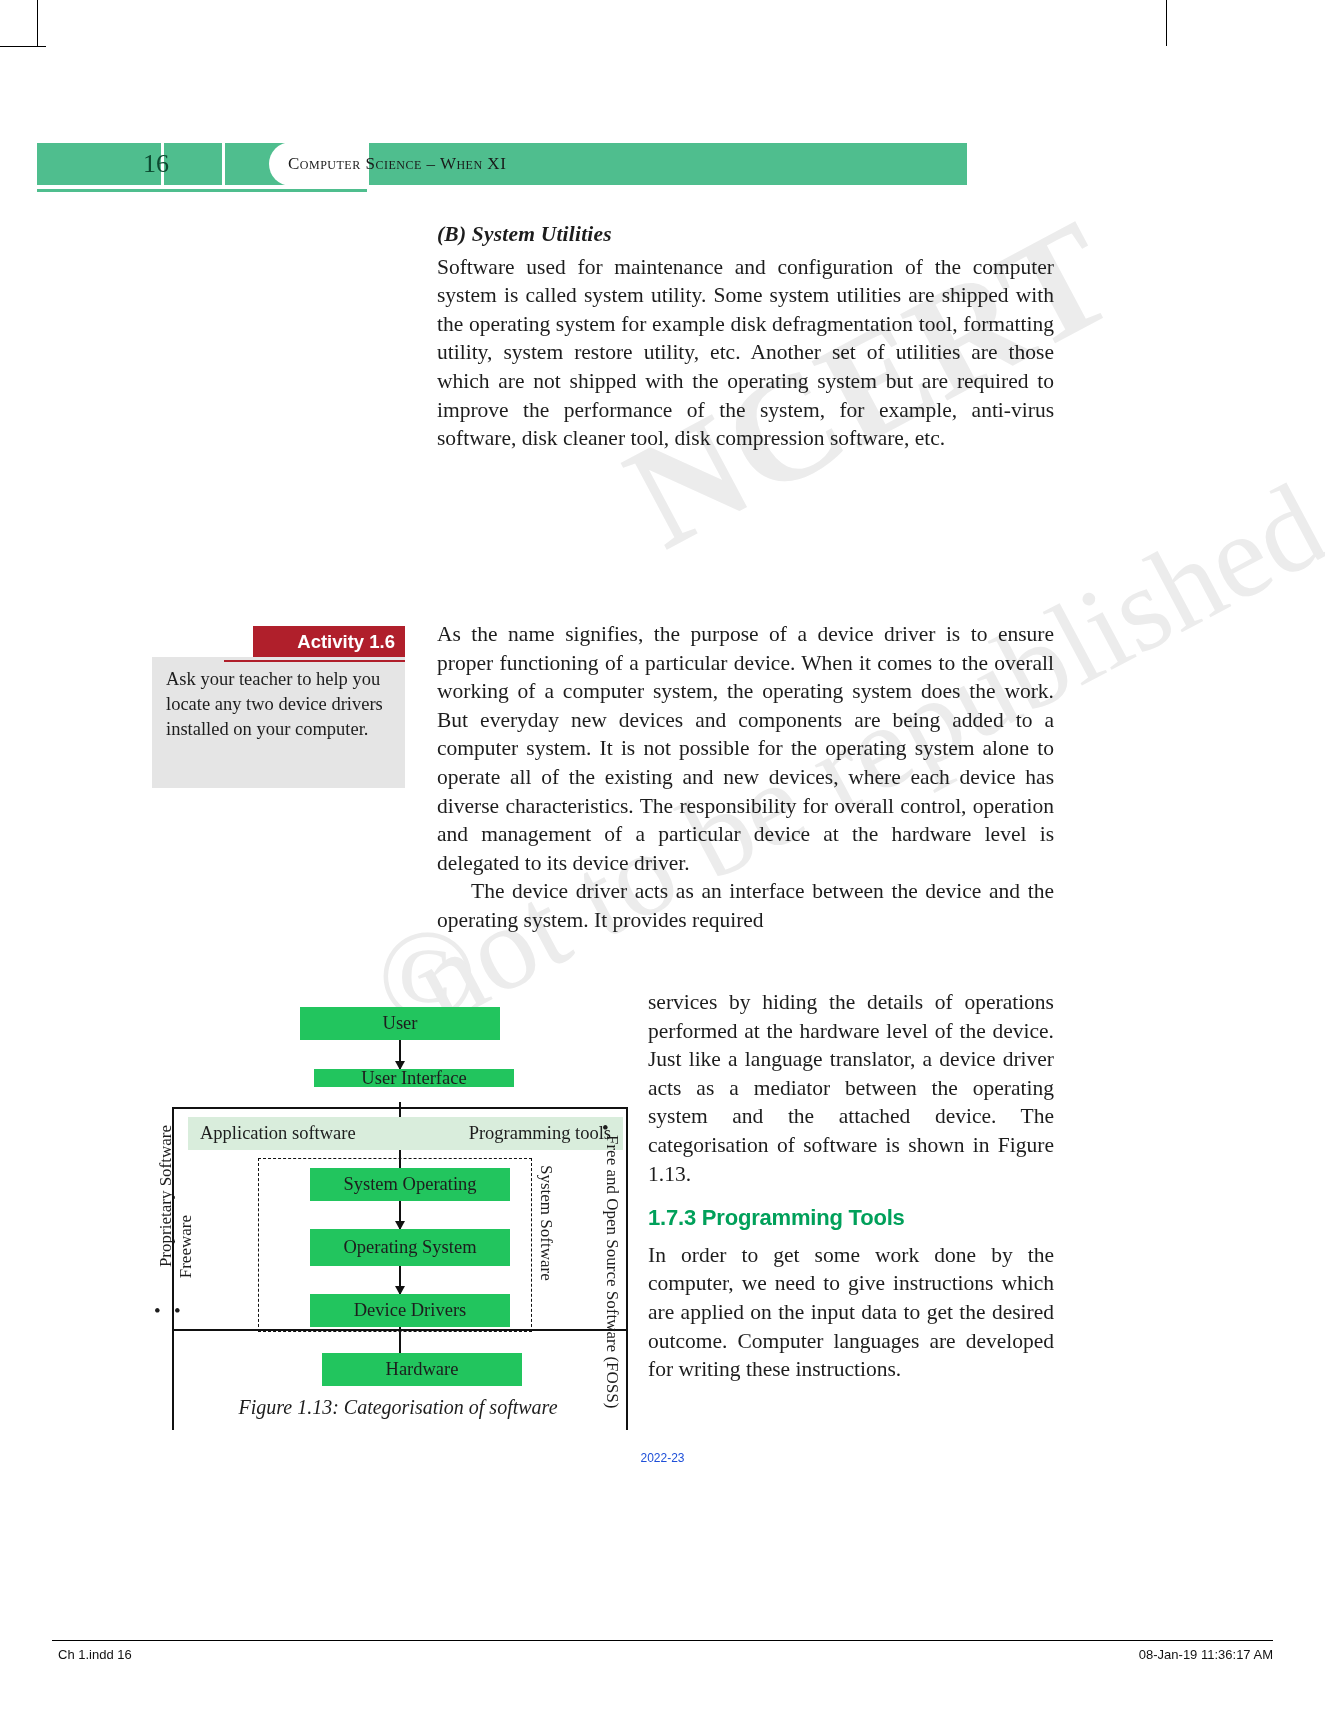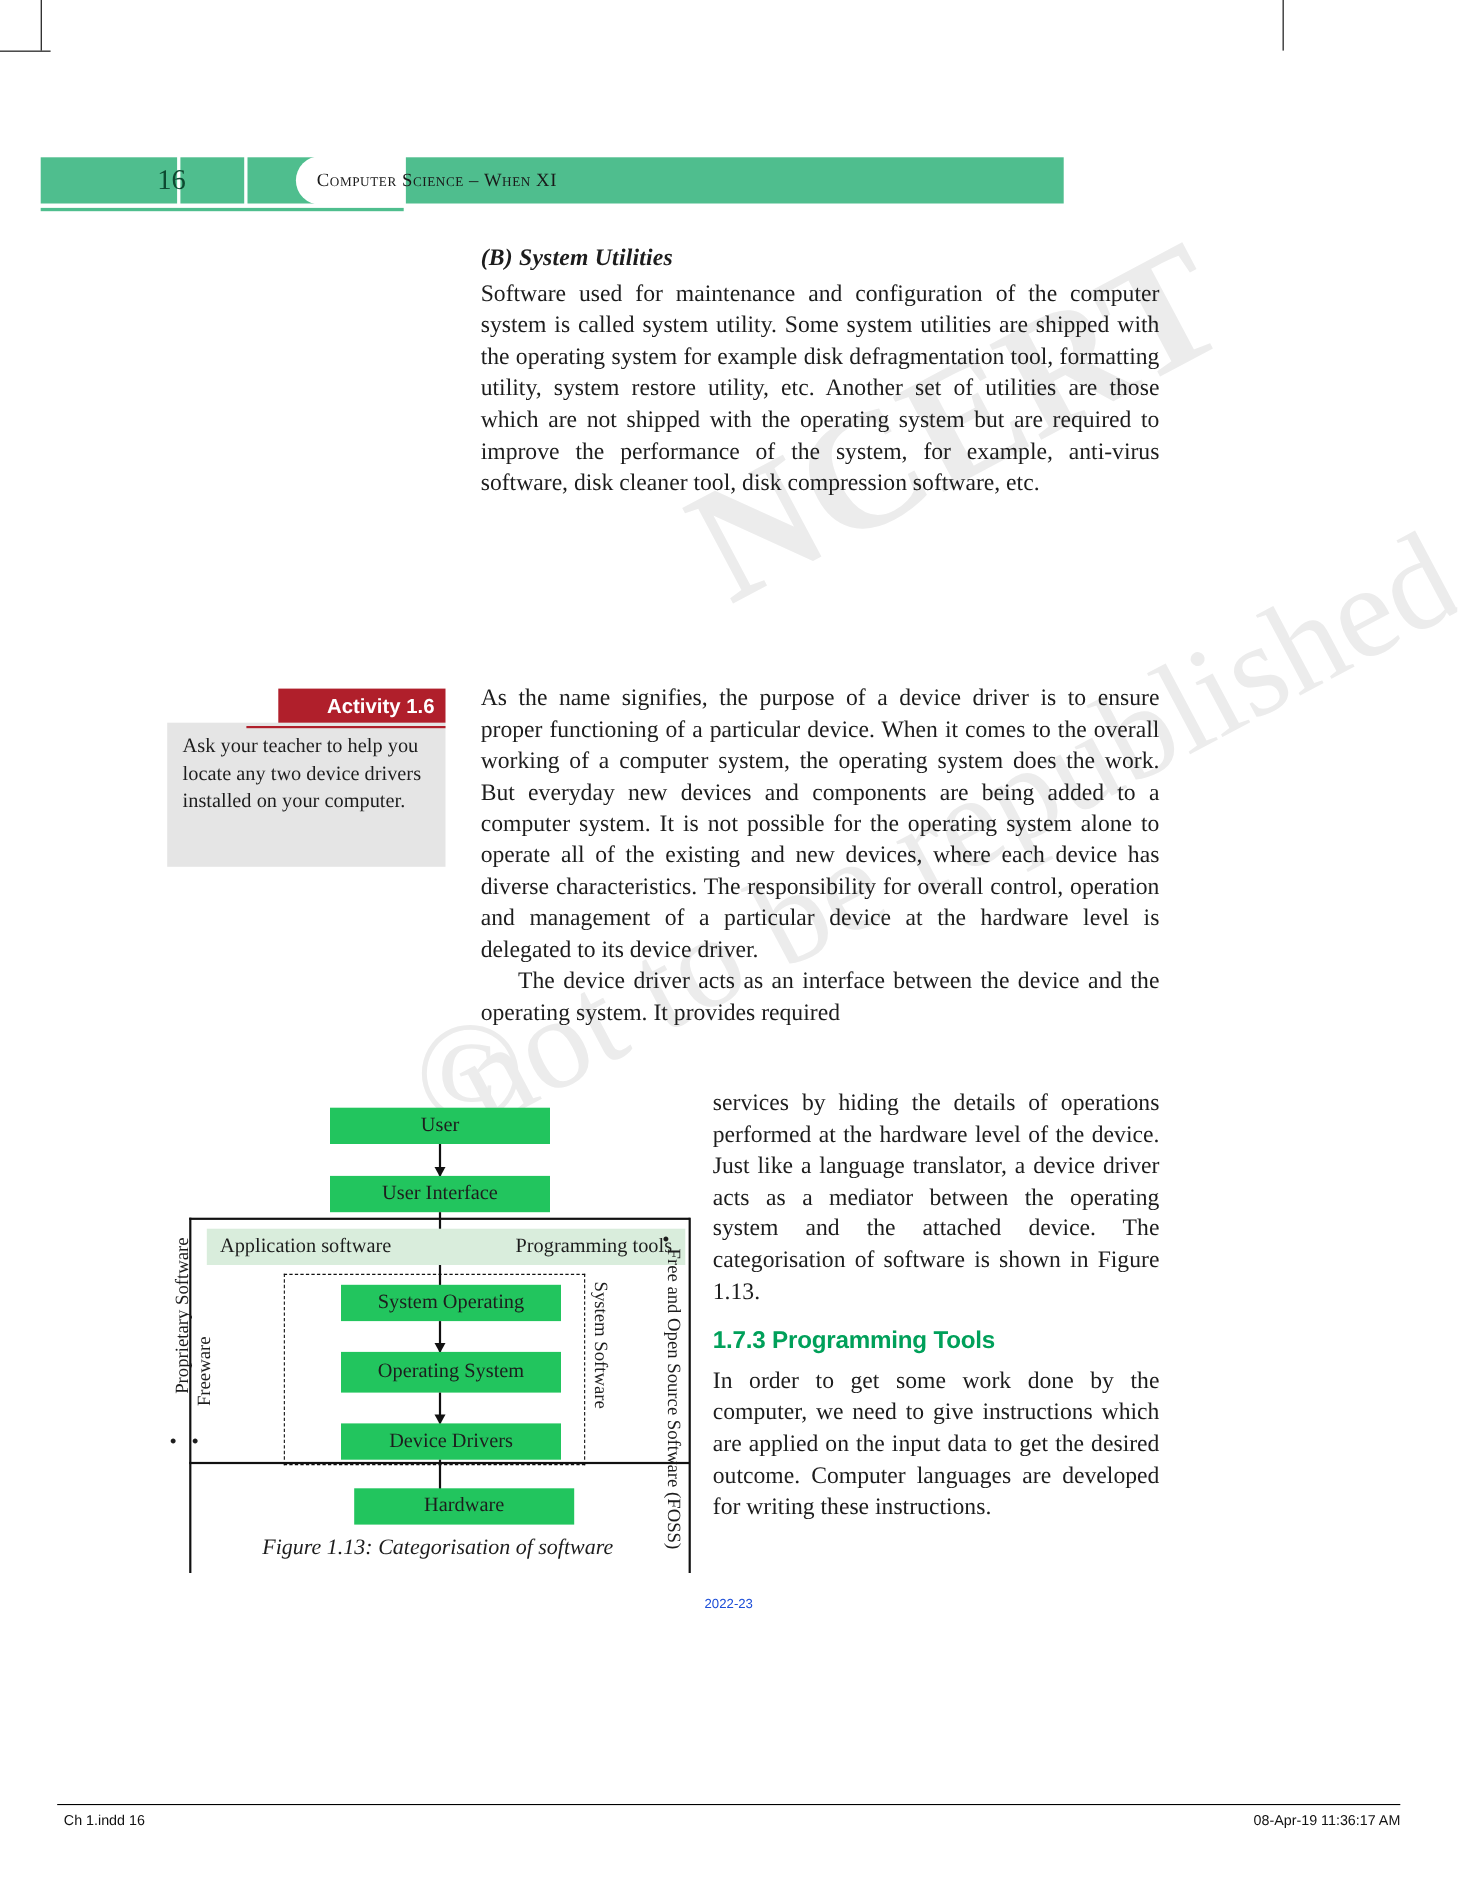--- a/index.html
+++ b/index.html
@@ -156,21 +156,21 @@
   <p class="para">services by hiding the details of operations performed at the hardware level of the device. Just like a language translator, a device driver acts as a mediator between the operating system and the attached device. The categorisation of software is shown in Figure 1.13.</p>
   <p class="greenhead">1.7.3 Programming Tools</p>
   <p class="para">In order to get some work done by the computer, we need to give instructions which are applied on the input data to get the desired outcome. Computer languages are developed for writing these instructions.</p>
 </div>
 
 <div id="figure">
 
   <div class="fbox" style="left:150px;top:12px;width:200px;height:33px;">User</div>
   <div class="arrow" style="left:249px;top:45px;height:29px;"></div>
 
-  <div class="fbox" style="left:150px;top:74px;width:200px;height:33px;">User Interface</div>
+  <div class="fbox" style="left:164px;top:74px;width:200px;height:18px;">User Interface</div>
   <div class="arrow" style="left:249px;top:107px;height:32px;"></div>
 
   <div class="hline" style="left:22px;top:112px;width:455px;"></div>
   <div class="vline" style="left:22px;top:112px;height:323px;"></div>
   <div class="vline" style="left:476px;top:112px;height:323px;"></div>
   <div class="hline" style="left:22px;top:334px;width:455px;"></div>
 
   <div class="fbox2" style="left:38px;top:122px;width:435px;height:33px;">
     <span style="position:absolute;left:12px;top:6px;">Application software</span>
     <span style="position:absolute;right:12px;top:6px;">Programming tools</span>
@@ -199,13 +199,13 @@
 
   <span class="vlabel" style="left:452px;top:140px;">Free and Open Source Software (FOSS)</span>
   <span class="bullet" style="left:452px;top:122px;">•</span>
 </div>
 
 <div id="fig-caption">Figure 1.13: Categorisation of software</div>
 
 <div id="year">2022-23</div>
 <div id="foot-rule"></div>
 <div id="foot-left">Ch 1.indd   16</div>
-<div id="foot-right">08-Apr-19   11:36:17 AM</div>
+<div id="foot-right">08-Jan-19   11:36:17 AM</div>
 
 </body></html>

